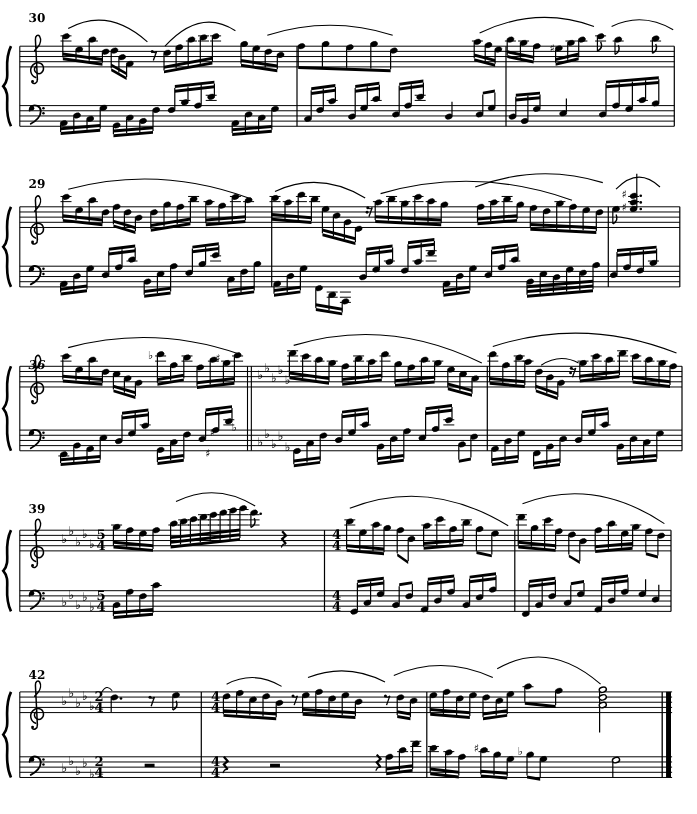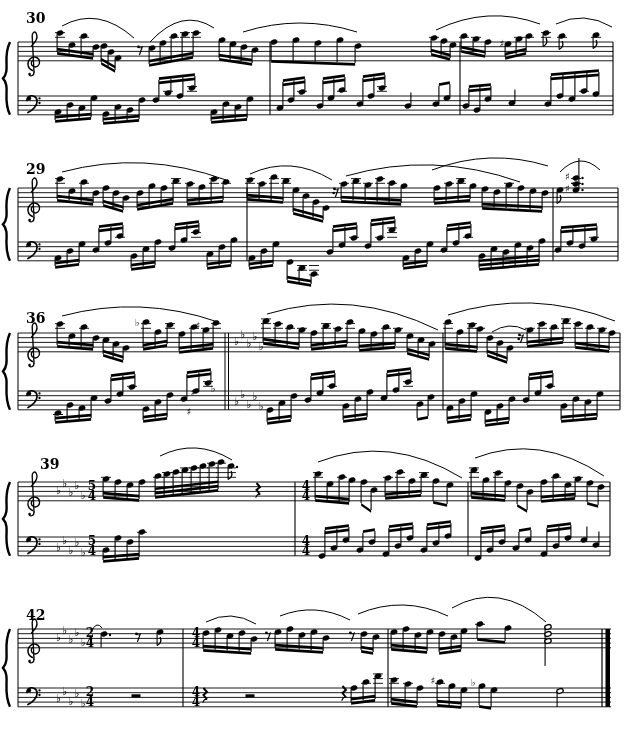--- a/index.html
+++ b/index.html
@@ -1,18 +1,18 @@
 <!DOCTYPE html>
 <html><head>
 <meta charset="utf-8">
 <style>
   html,body{margin:0;padding:0;background:#e8e8e8;}
   .page{position:relative;width:634px;height:740px;background:#ffffff;overflow:hidden;
         font-family:"DejaVu Serif",serif;}
-  .mnum{position:absolute;font-size:14px;font-weight:bold;color:#000;
+  .mnum{position:absolute;font-size:11px;font-weight:bold;color:#000;
         font-family:"DejaVu Serif",serif;line-height:1;}
   svg{position:absolute;left:0;top:0;}
 </style>
 </head>
 <body>
 
 <div class="page">
   <svg id="score-svg" width="634" height="740" viewBox="0 0 634 740">
       <g>
         <line x1="18" y1="42" x2="613" y2="42" stroke="#000000" stroke-width="0.9"></line>
@@ -1547,16 +1547,16 @@
         <text x="473" y="686" font-size="10" font-family="&quot;DejaVu Sans&quot;,sans-serif" text-anchor="middle" fill="#000000">♭</text>
         <path d="M 92,630 Q 97,621 102,628" stroke="#000000" fill="none" stroke-width="1"></path>
         <path d="M 206,622 Q 231,609 256,624" stroke="#000000" fill="none" stroke-width="1"></path>
         <path d="M 280,616 Q 315,602 350,620" stroke="#000000" fill="none" stroke-width="1"></path>
         <path d="M 358,614 Q 403,595 448,616" stroke="#000000" fill="none" stroke-width="1"></path>
         <path d="M 452,608 Q 499,581 546,622" stroke="#000000" fill="none" stroke-width="1"></path>
       </g>
     </svg>
   <div class="mnum" id="mn-0" style="left: 26px; top: 11px;">30</div>
   <div class="mnum" id="mn-1" style="left: 26px; top: 162px;">29</div>
-  <div class="mnum" id="mn-2" style="left: 26px; top: 311px;">36</div>
-  <div class="mnum" id="mn-3" style="left: 40px; top: 457px;">39</div>
+  <div class="mnum" id="mn-2" style="left: 26px; top: 326px; font-style: italic;">36</div>
+  <div class="mnum" id="mn-3" style="left: 26px; top: 457px;">39</div>
   <div class="mnum" id="mn-4" style="left: 26px; top: 608px; text-align: right;">42</div>
 </div>
 
 </body></html>

